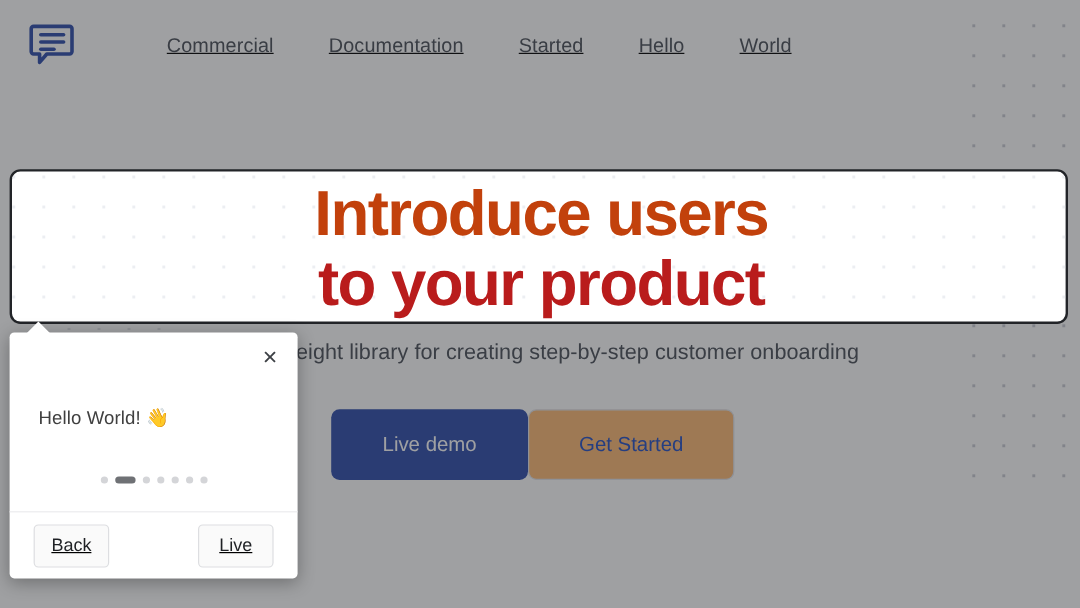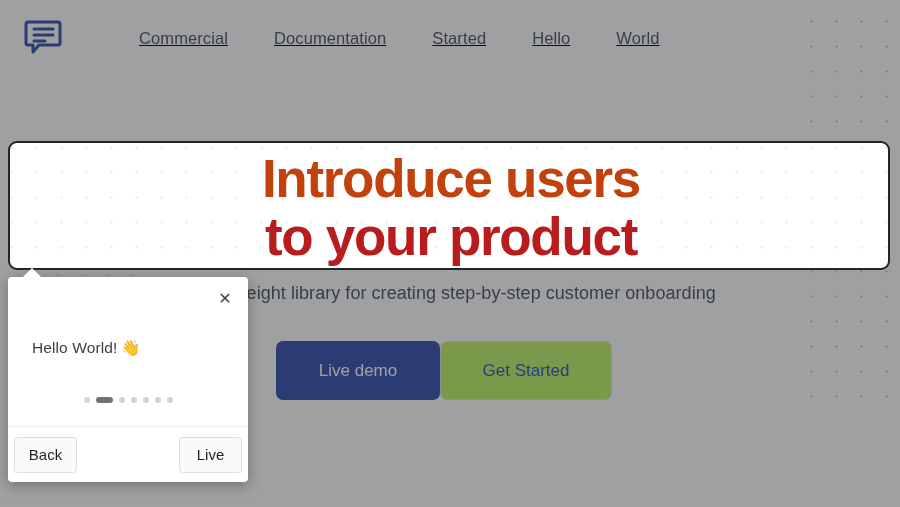--- a/index.html
+++ b/index.html
@@ -133,21 +133,21 @@
   .btn-primary {
     width: 164px;
     height: 59px;
     background: #2f4eab;
     color: #ffffff;
   }
 
   .btn-secondary {
     width: 172px;
     height: 59px;
-    background: #bef264;
+    background: #fdba74;
     color: #2750c4;
     border: 1px solid #e2e5ec;
     text-align: center;
   }
 
   
   .overlay {
     position: absolute;
     inset: 0;
     background: rgba(36, 38, 43, 0.44);
@@ -267,21 +267,22 @@
   .tooltip-footer {
     position: absolute;
     left: 0;
     bottom: 0;
     width: 240px;
     height: 56px;
     border-top: 1px solid #ebecee;
     display: flex;
     align-items: center;
     justify-content: space-between;
-    padding: 0 6px;
+    padding: 0 20px;
+    text-decoration: underline;
   }
 
   .tt-btn {
     min-width: 63px;
     height: 36px;
     background: #fafafa;
     border: 1px solid #dddee1;
     border-radius: 4px;
     font-size: 15px;
     color: #1f2125;

